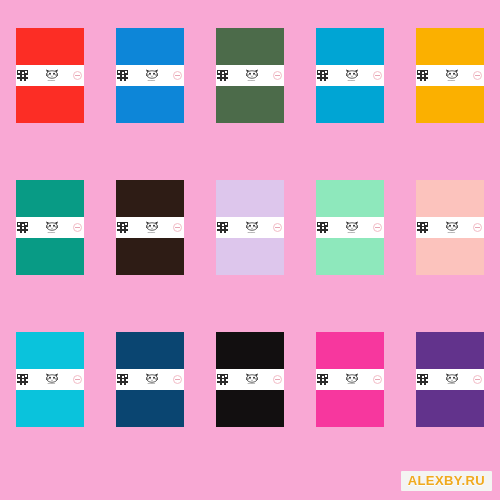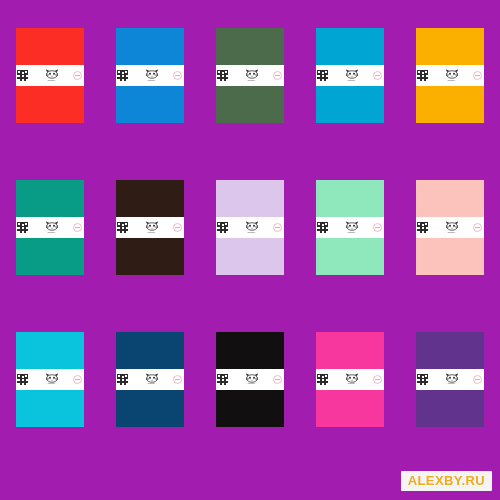--- a/index.html
+++ b/index.html
@@ -13,21 +13,21 @@
     height: 500px;
     overflow: hidden;
     font-family: "Liberation Sans", sans-serif;
     position: relative;
   }
 
   #stage {
     position: relative;
     width: 500px;
     height: 500px;
-    background: #a21caf;
+    background: #f9a8d4;
   }
 
   
   #grid {
     position: absolute;
     left: 0;
     top: 0;
     width: 500px;
     height: 455px;
     display: grid;

